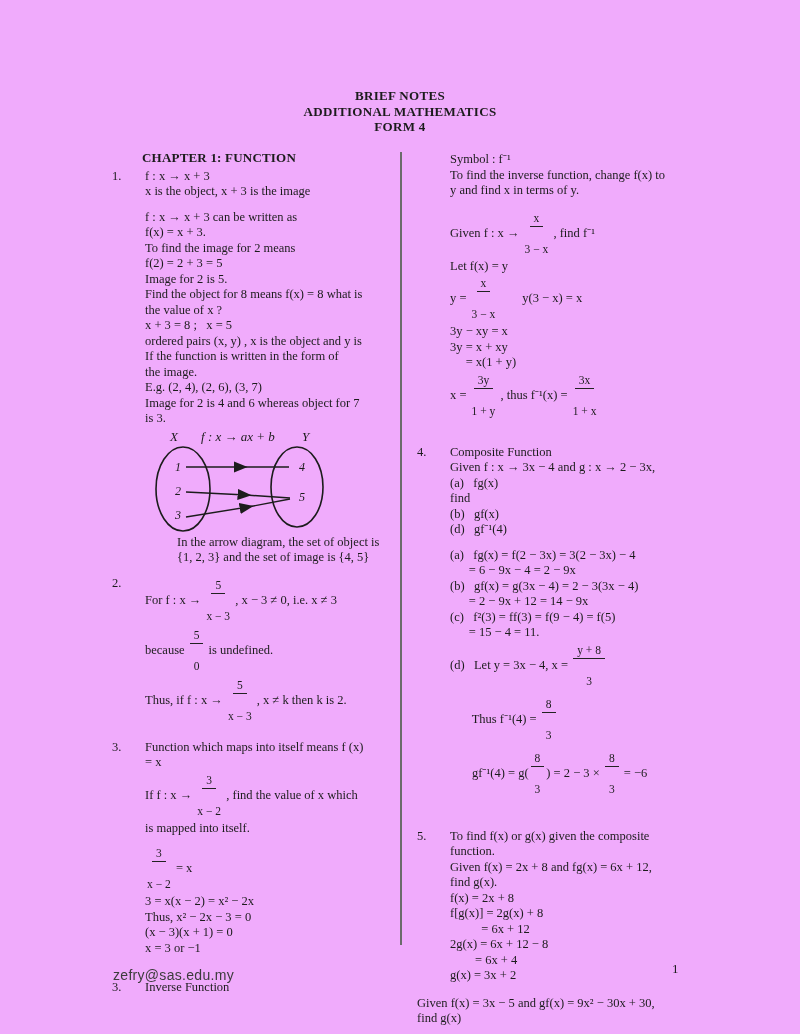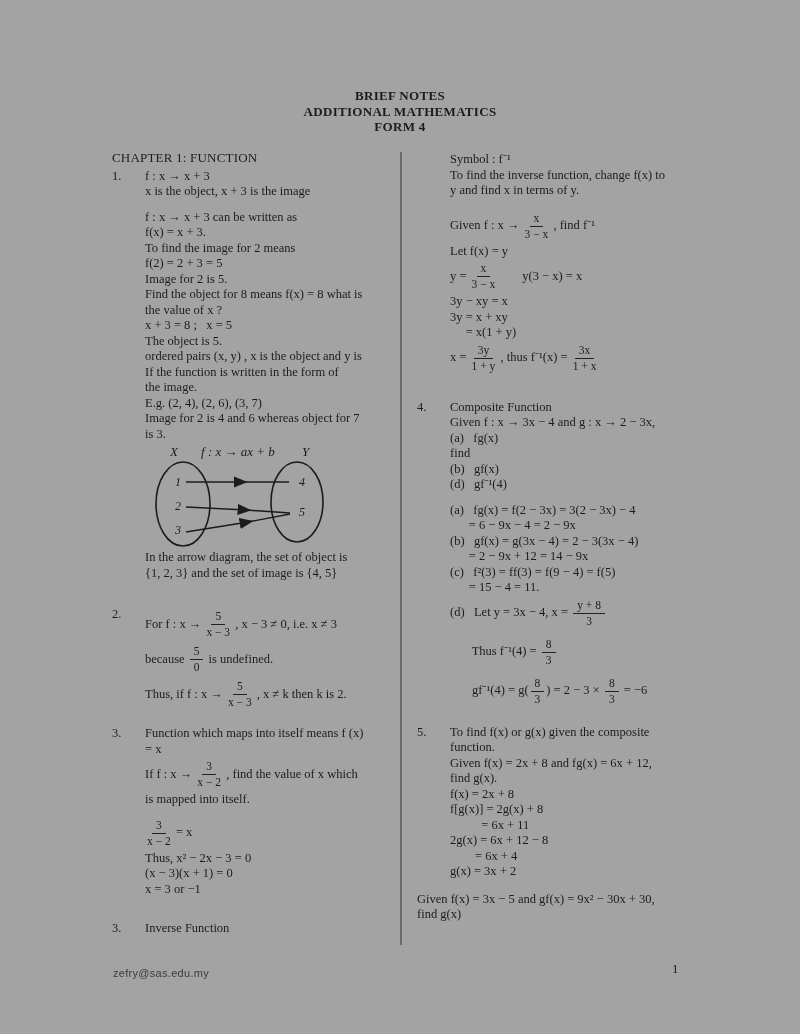--- a/index.html
+++ b/index.html
@@ -1,57 +1,57 @@
 <!DOCTYPE html>
 <html><head>
 <meta charset="utf-8">
 <style>
   html, body { margin:0; padding:0; background:#ffffff; }
   body {
     width:800px; height:1034px; position:relative; overflow:hidden;
     font-family:"Liberation Serif", serif; color:#1c1c1c;
   }
-  .page { position:absolute; inset:0; background:#a3a3a3; }
+  .page { position:absolute; inset:0; background:#f0abfc; }
 
   .title-block {
     position:absolute; top:88px; left:0; width:800px; text-align:center;
     font-weight:bold; font-size:13px; line-height:15.5px; letter-spacing:0.3px;
   }
 
   .divider {
     position:absolute; left:400px; top:152px; width:2px; height:793px;
     background:#6b6b6b;
   }
 
   .col { position:absolute; font-size:12.5px; line-height:15.5px; }
   .col-left  { left:112px; top:150px; width:288px; }
   .col-right { left:417px; top:152px; width:312px; }
 
-  .chapter-heading { font-weight:normal; font-size:13px; margin-bottom:3px; letter-spacing:0.2px; }
+  .chapter-heading { font-weight:bold; font-size:13px; margin-bottom:3px; letter-spacing:0.2px;margin-left:30px; }
 
   .block { display:flex; }
   .block .num { flex:0 0 33px; width:33px; }
   .block .content { flex:1; min-width:0; }
 
   .line { display:flex; align-items:center; min-height:15.5px; white-space:pre; }
   .line .t { white-space:pre; }
 
   .frac {
     display:inline-flex; flex-direction:column; align-items:center;
     margin:3px 2px; font-size:11.5px; line-height:13px; text-align:center;
   }
   .frac .fnum { border-bottom:1px solid #222; padding:0 4px 1px; }
-  .frac .fden { padding-top:1px; }
+  .frac .fden { padding-top:16px; }
 
   .diagram { margin:2px 0 2px 34px; display:block; }
   .dlabel { font-style:italic; font-size:13px; fill:#1c1c1c; font-family:"Liberation Serif", serif; }
   .delem  { font-style:italic; font-size:12px; fill:#1c1c1c; font-family:"Liberation Serif", serif; }
 
   .footer-email {
-    position:absolute; left:113px; top:967px; font-size:11px; color:#3c3c3c;
+    position:absolute; left:113px; top:967px; font-size:14px; color:#3c3c3c;
     font-family:"Liberation Sans", sans-serif; letter-spacing:0.3px;
   }
   .footer-page {
     position:absolute; left:672px; top:961px; font-size:13px; color:#1c1c1c;
   }
 </style>
 </head>
 <body>
 
 <div class="page">
@@ -74,21 +74,20 @@
             <div class="line"><span class="t">x is the object, x + 3 is the image</span></div>
             <div class="spacer" style="height: 10px;"></div>
             <div class="line"><span class="t">f : x → x + 3 can be written as</span></div>
             <div class="line"><span class="t">f(x) = x + 3.</span></div>
             <div class="line"><span class="t">To find the image for 2 means</span></div>
             <div class="line"><span class="t">f(2) = 2 + 3 = 5</span></div>
             <div class="line"><span class="t">Image for 2 is 5.</span></div>
             <div class="line"><span class="t">Find the object for 8 means f(x) = 8 what is</span></div>
             <div class="line"><span class="t">the value of x ?</span></div>
             <div class="line"><span class="t">x + 3 = 8 ;   x = 5</span></div>
-            <div class="line"><span class="t">The object is 5.</span></div>
             <div class="line"><span class="t">ordered pairs (x, y) , x is the object and y is</span></div>
             <div class="line"><span class="t">If the function is written in the form of</span></div>
             <div class="line"><span class="t">the image.</span></div>
             <div class="line"><span class="t">E.g. (2, 4), (2, 6), (3, 7)</span></div>
             <div class="line"><span class="t">Image for 2 is 4 and 6 whereas object for 7</span></div>
             <div class="line"><span class="t">is 3.</span></div>
           </div>
         </div>
       </div>
 
@@ -110,21 +109,21 @@
       <text x="32" y="90" text-anchor="middle" class="delem">3</text>
       <text x="156" y="42" text-anchor="middle" class="delem">4</text>
       <text x="156" y="72" text-anchor="middle" class="delem">5</text>
 
       <polyline points="40,38 96,38 143,38" fill="none" stroke="#1c1c1c" stroke-width="1.4" marker-mid="url(#ah)"></polyline>
       <polyline points="40,63 100,66 144,69" fill="none" stroke="#1c1c1c" stroke-width="1.4" marker-mid="url(#ah)"></polyline>
       <polyline points="40,88 102,78 144,70" fill="none" stroke="#1c1c1c" stroke-width="1.4" marker-mid="url(#ah)"></polyline>
     </svg>
 
     <div>
-        <div class="block" style="margin-bottom: 26px;">
+        <div class="block" style="margin-bottom: 10px; gap: 32px;">
           <div class="num"></div>
           <div class="content">
             <div class="line"><span class="t">In the arrow diagram, the set of object is</span></div>
             <div class="line"><span class="t">{1, 2, 3} and the set of image is {4, 5}</span></div>
           </div>
         </div>
         <div class="block" style="margin-bottom: 14px;">
           <div class="num">2.</div>
           <div class="content">
             <div class="line"><span class="t">For f : x → </span><span class="frac"><span class="fnum">5</span><span class="fden">x − 3</span></span><span class="t"> , x − 3 ≠ 0, i.e. x ≠ 3</span></div>
@@ -134,20 +133,21 @@
         </div>
         <div class="block" style="margin-bottom: 24px;">
           <div class="num">3.</div>
           <div class="content">
             <div class="line"><span class="t">Function which maps into itself means f (x)</span></div>
             <div class="line"><span class="t">= x</span></div>
             <div class="line"><span class="t">If f : x → </span><span class="frac"><span class="fnum">3</span><span class="fden">x − 2</span></span><span class="t"> , find the value of x which</span></div>
             <div class="line"><span class="t">is mapped into itself.</span></div>
             <div class="spacer" style="height: 8px;"></div>
             <div class="line"><span class="frac"><span class="fnum">3</span><span class="fden">x − 2</span></span><span class="t"> = x</span></div>
+            <div class="line"><span class="t">3 = x(x − 2) = x² − 2x</span></div>
             <div class="line"><span class="t">Thus, x² − 2x − 3 = 0</span></div>
             <div class="line"><span class="t">(x − 3)(x + 1) = 0</span></div>
             <div class="line"><span class="t">x = 3 or −1</span></div>
           </div>
         </div>
         <div class="block" style="margin-bottom: 0px;">
           <div class="num">3.</div>
           <div class="content">
             <div class="line"><span class="t">Inverse Function</span></div>
           </div>
@@ -177,21 +177,21 @@
           <div class="num">4.</div>
           <div class="content">
             <div class="line"><span class="t">Composite Function</span></div>
             <div class="line"><span class="t">Given f : x → 3x − 4 and g : x → 2 − 3x,</span></div>
             <div class="line"><span class="t">(a)   fg(x)</span></div>
             <div class="line"><span class="t">find</span></div>
             <div class="line"><span class="t">(b)   gf(x)</span></div>
             <div class="line"><span class="t">(d)   gf⁻¹(4)</span></div>
           </div>
         </div>
-        <div class="block" style="margin-bottom: 16px;">
+        <div class="block" style="margin-bottom: 30px;">
           <div class="num"></div>
           <div class="content">
             <div class="line"><span class="t">(a)   fg(x) = f(2 − 3x) = 3(2 − 3x) − 4</span></div>
             <div class="line"><span class="t">      = 6 − 9x − 4 = 2 − 9x</span></div>
             <div class="line"><span class="t">(b)   gf(x) = g(3x − 4) = 2 − 3(3x − 4)</span></div>
             <div class="line"><span class="t">      = 2 − 9x + 12 = 14 − 9x</span></div>
             <div class="line"><span class="t">(c)   f²(3) = ff(3) = f(9 − 4) = f(5)</span></div>
             <div class="line"><span class="t">      = 15 − 4 = 11.</span></div>
             <div class="line"><span class="t">(d)   Let y = 3x − 4, x = </span><span class="frac"><span class="fnum">y + 8</span><span class="fden">3</span></span></div>
             <div class="spacer" style="height: 4px;"></div>
@@ -202,21 +202,21 @@
         </div>
         <div class="block" style="margin-bottom: 12px;">
           <div class="num">5.</div>
           <div class="content">
             <div class="line"><span class="t">To find f(x) or g(x) given the composite</span></div>
             <div class="line"><span class="t">function.</span></div>
             <div class="line"><span class="t">Given f(x) = 2x + 8 and fg(x) = 6x + 12,</span></div>
             <div class="line"><span class="t">find g(x).</span></div>
             <div class="line"><span class="t">f(x) = 2x + 8</span></div>
             <div class="line"><span class="t">f[g(x)] = 2g(x) + 8</span></div>
-            <div class="line"><span class="t">          = 6x + 11</span></div>
+            <div class="line"><span class="t">          = 6x + 12</span></div>
             <div class="line"><span class="t">2g(x) = 6x + 12 − 8</span></div>
             <div class="line"><span class="t">        = 6x + 4</span></div>
             <div class="line"><span class="t">g(x) = 3x + 2</span></div>
           </div>
         </div>
         <div class="block" style="margin-bottom: 0px;">
           <div class="content">
             <div class="line"><span class="t">Given f(x) = 3x − 5 and gf(x) = 9x² − 30x + 30,</span></div>
             <div class="line"><span class="t">find g(x)</span></div>
           </div>

